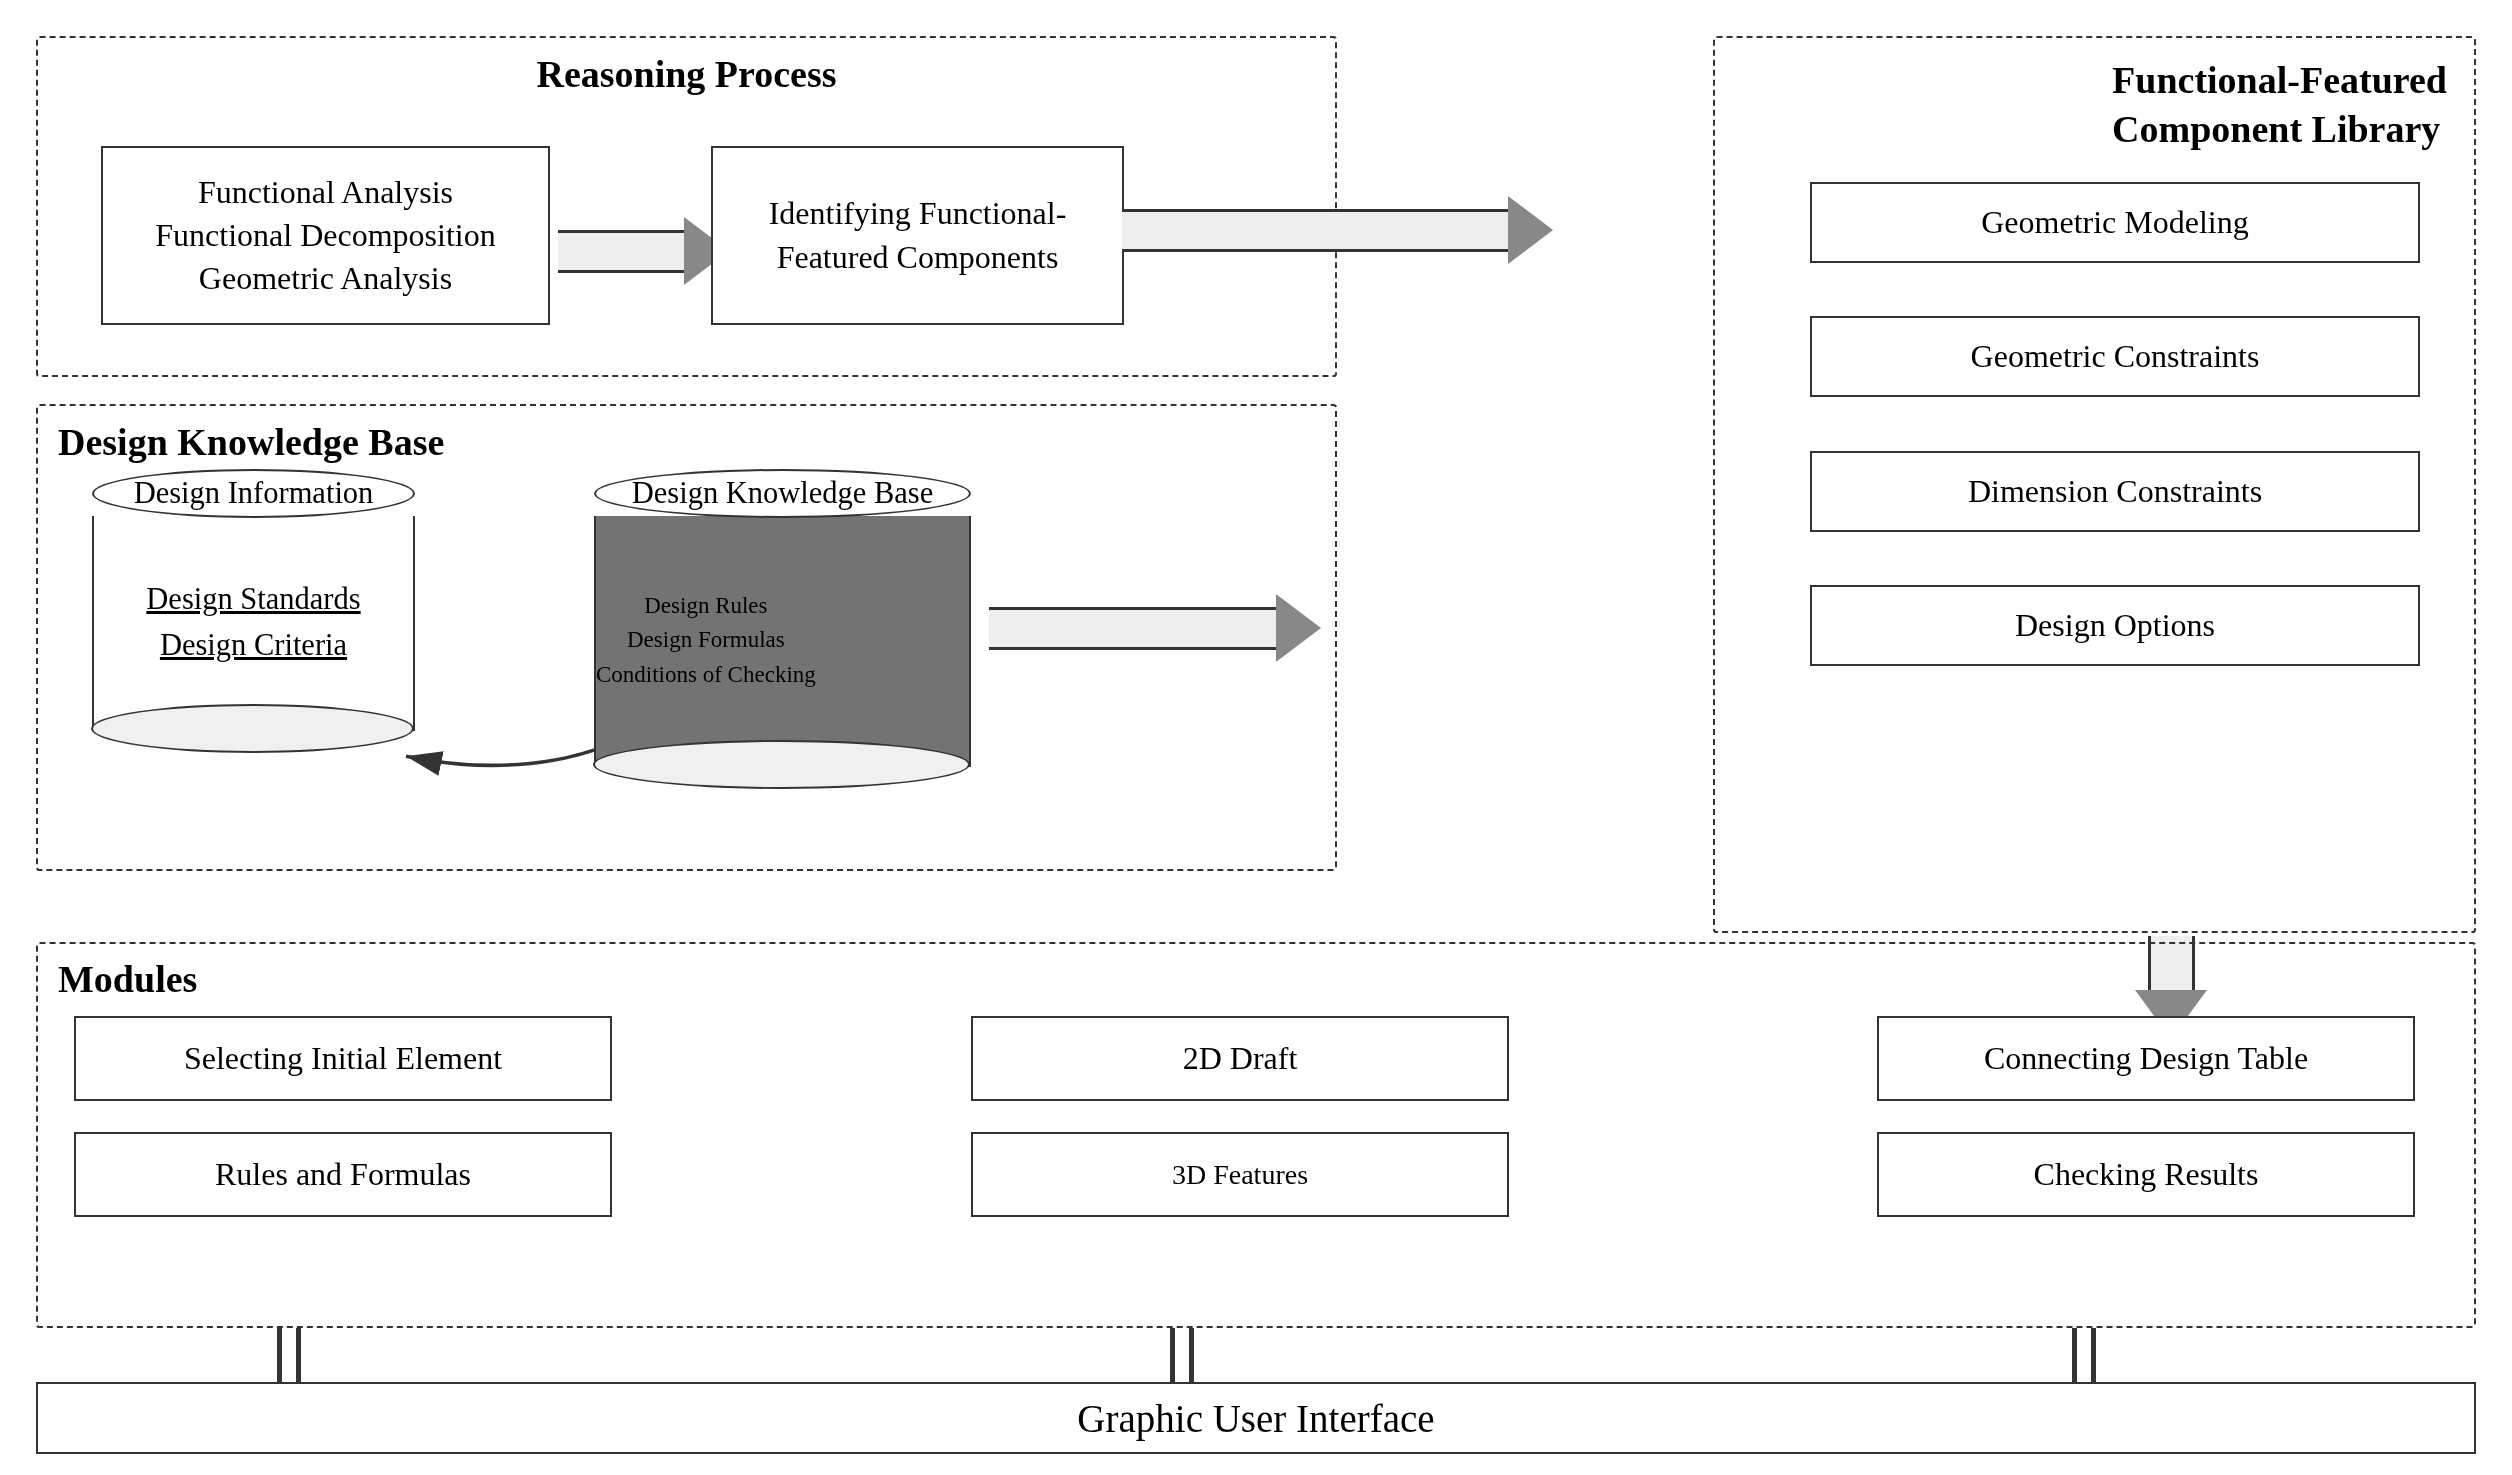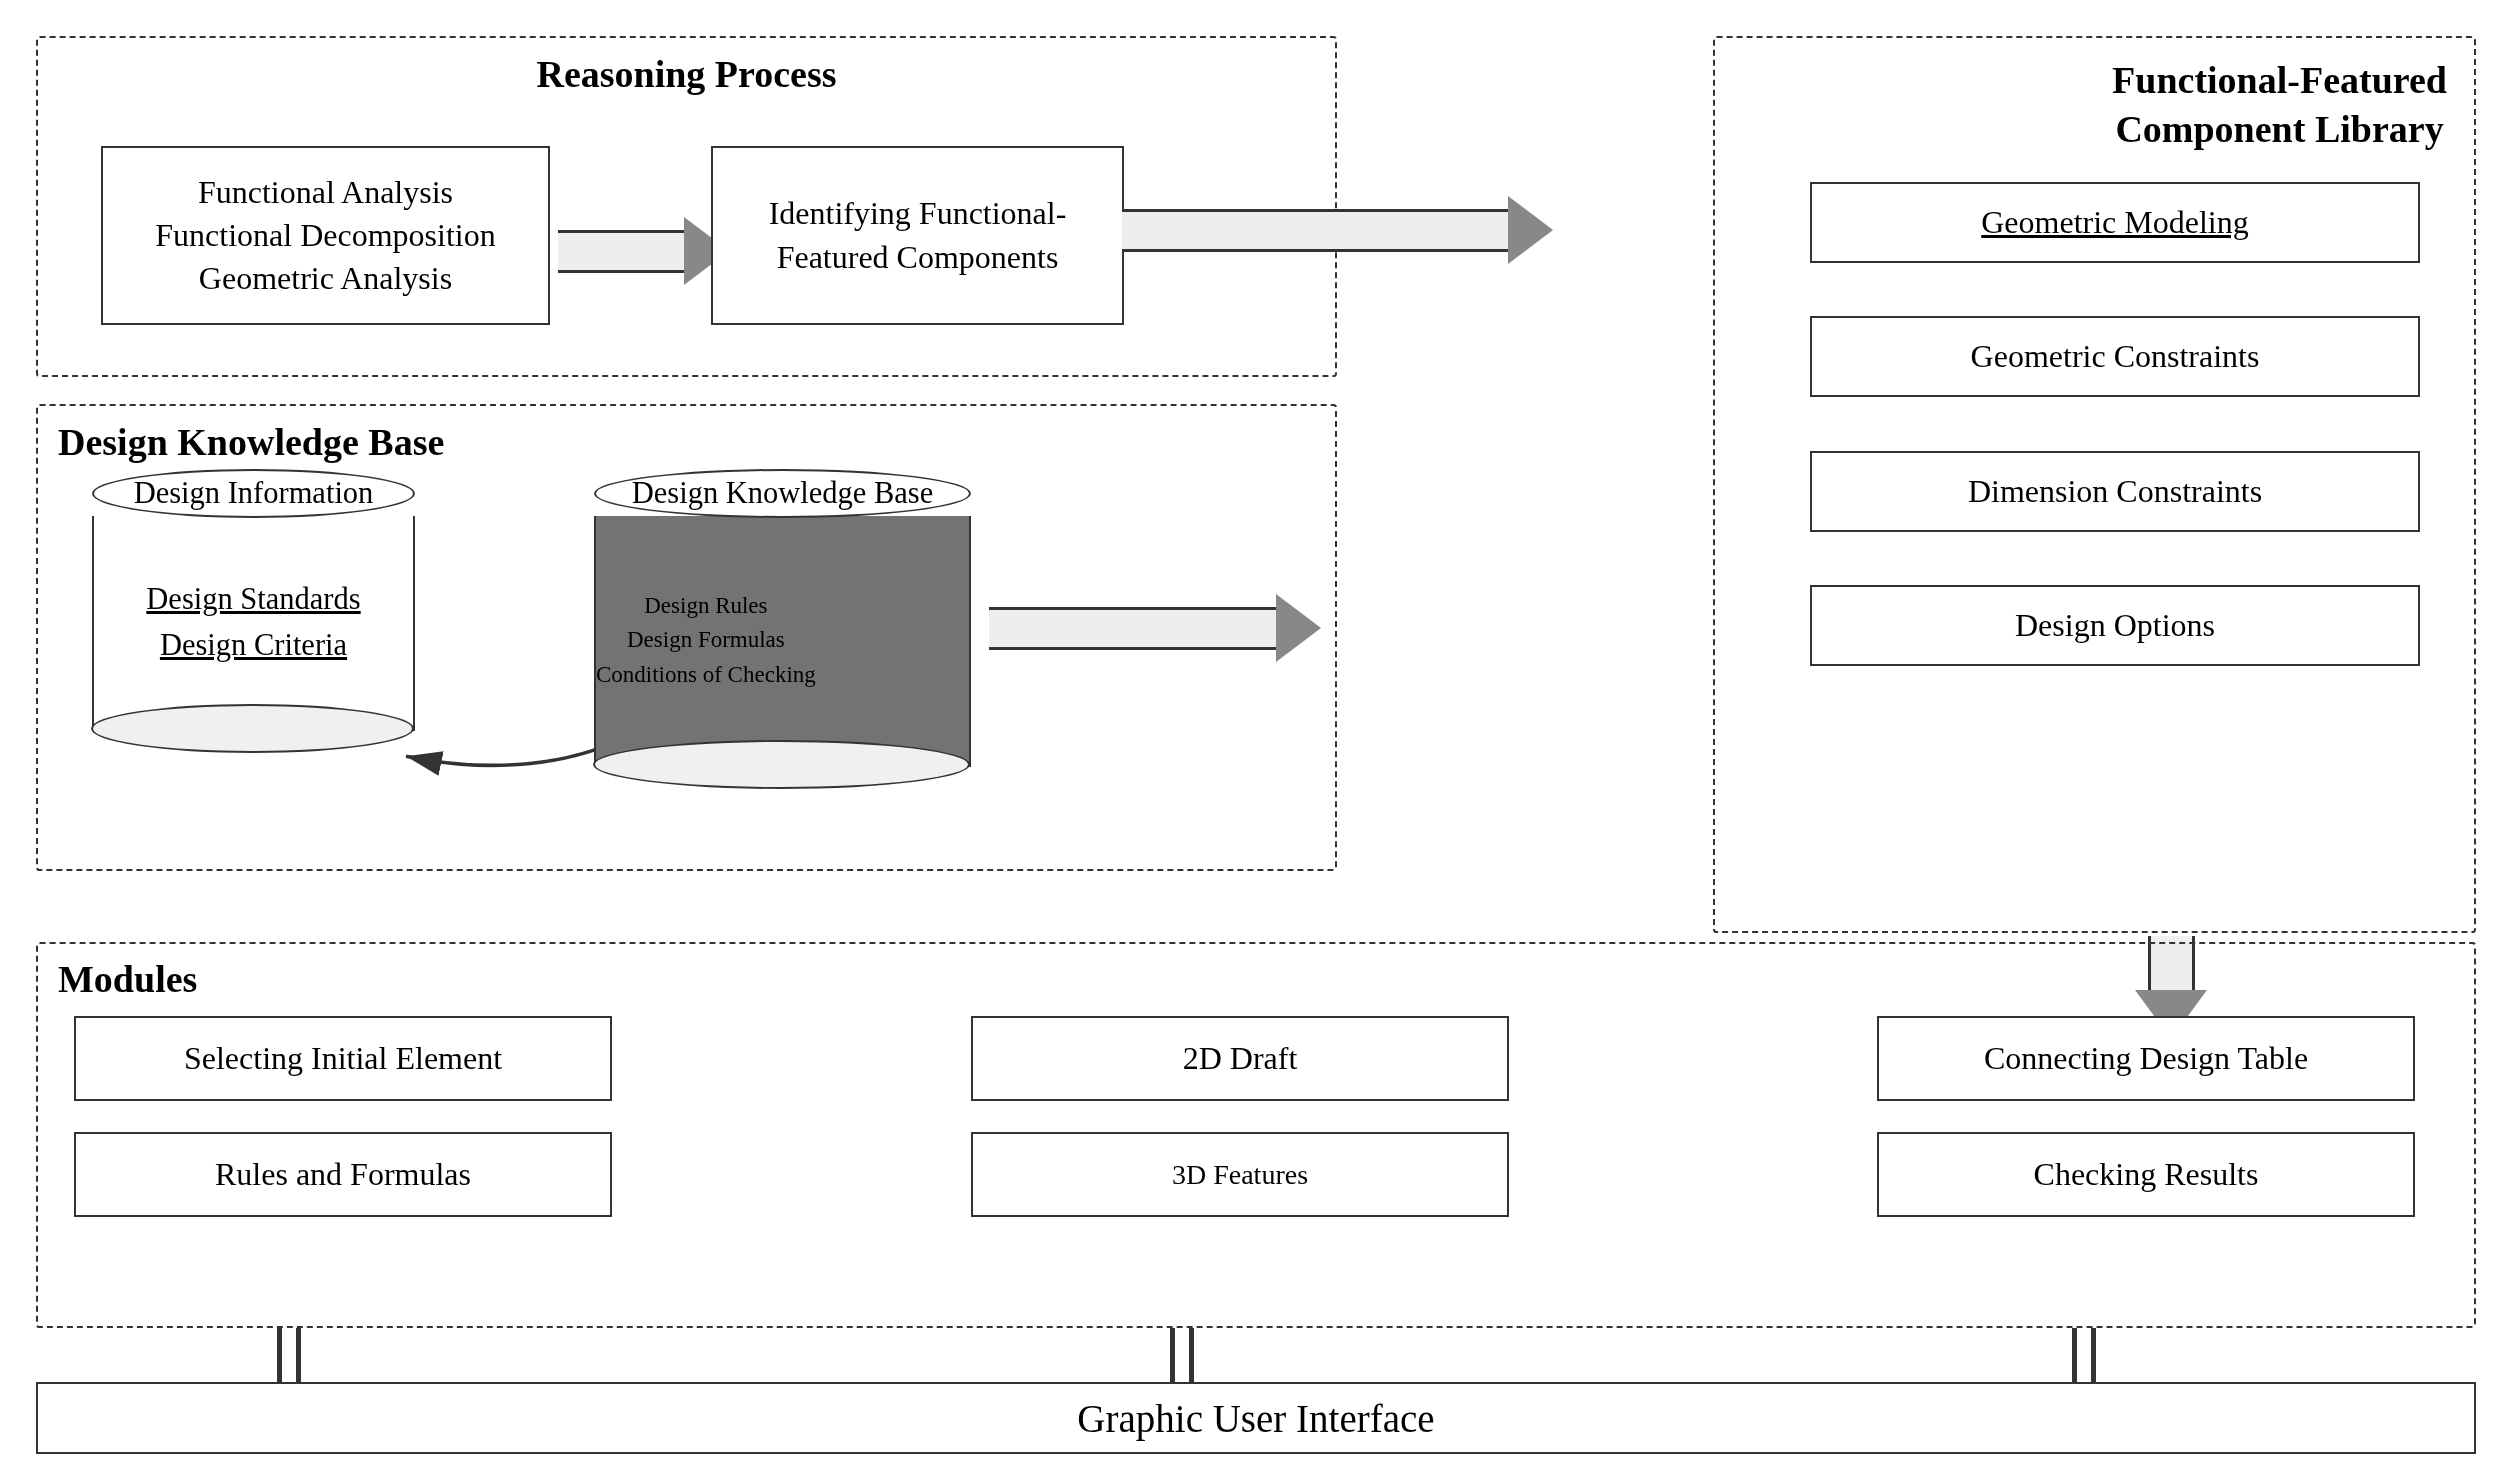--- a/index.html
+++ b/index.html
@@ -229,24 +229,24 @@
 Featured Components</span>
     </div>
   </div>
 
   <div class="thick-arrow-right" style="position:absolute; top: 196px; left: 1122px;">
     <div class="thick-shaft" style="width: 386px;"></div>
     <div class="thick-head"></div>
   </div>
 
   <div class="ffc-library-box">
-    <div class="section-label" style="white-space:pre-line; text-align:center;">Functional-Featured
+    <div class="section-label" style="white-space:pre-line; text-align:left;">Functional-Featured
 Component Library</div>
 
-    <div class="rect-box lib-item" style="top: 144px; text-decoration: underline;">
+    <div class="rect-box lib-item" style="top: 144px;">
       <span>Geometric Modeling</span>
     </div>
 
     <div class="rect-box lib-item" style="top: 278px;">
       <span>Geometric Constraints</span>
     </div>
 
     <div class="rect-box lib-item" style="top: 413px;">
       <span>Dimension Constraints</span>
     </div>

